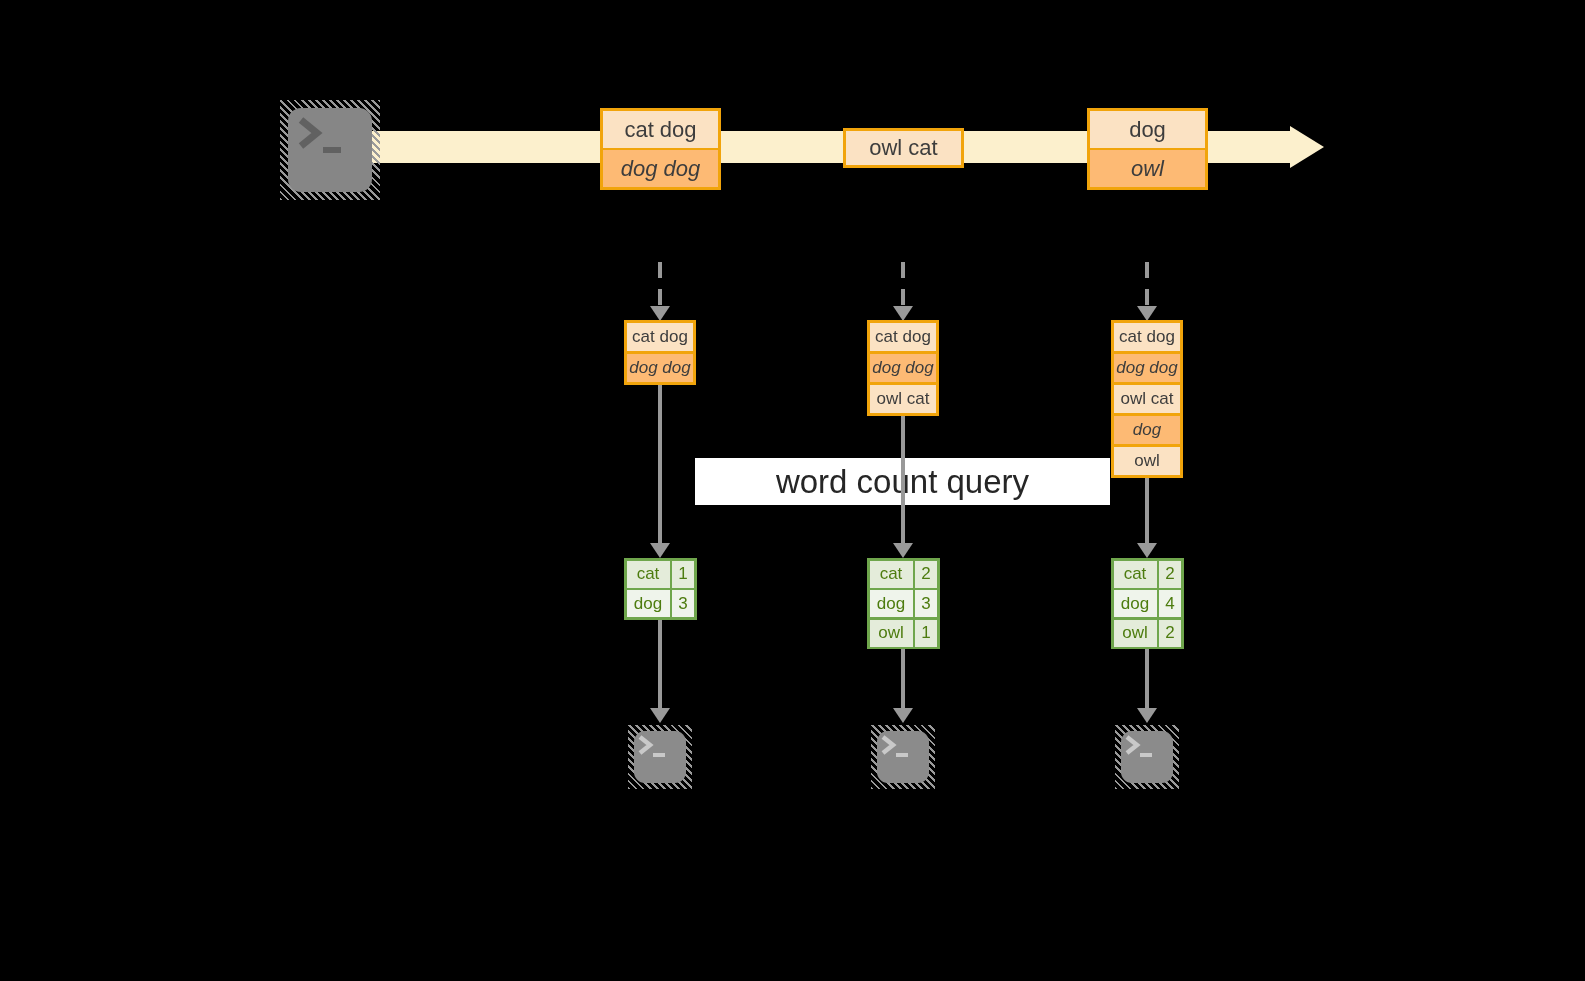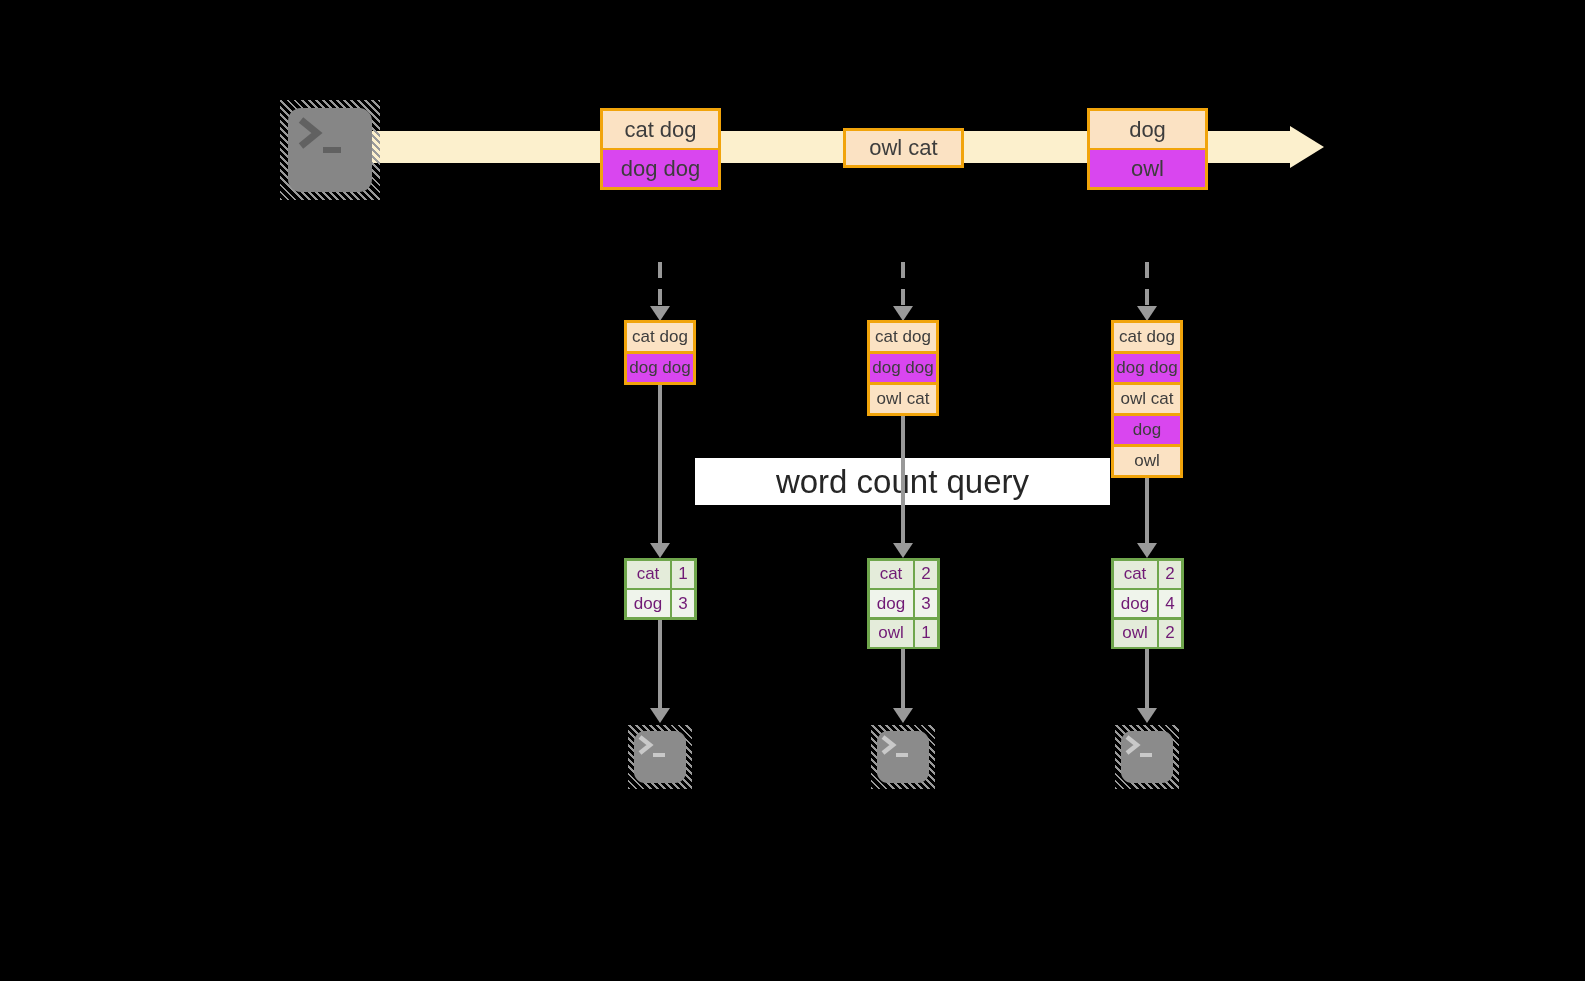--- a/index.html
+++ b/index.html
@@ -22,21 +22,21 @@
   .term svg { position:absolute; }
   .term.big svg { left:13px; top:14px; }
   .term.small svg { left:7px; top:8px; }
 
   
   .sbox { position:absolute; width:115px; border:3px solid #F1A40B; z-index:3; background:#F1A40B; }
   .srow { height:37px; display:flex; align-items:center; justify-content:center;
     font-size:22px; color:#3d3d3d; }
   .srow + .srow { margin-top:2px; }
   .peach { background:#FBE2C3; }
-  .cream { background:#d946ef; }
+  .cream { background:#fdba74;font-style:italic; }
 
   
   .darrow { position:absolute; width:4px; z-index:3;
     background:repeating-linear-gradient(180deg,#999 0 16px,transparent 16px 27px); }
   .aline  { position:absolute; width:4px; background:#999999; z-index:3; }
   .ahead  { position:absolute; width:0; height:0; z-index:3;
     border-left:10px solid transparent; border-right:10px solid transparent; border-top:15px solid #999999; }
 
   
   .stack { position:absolute; top:320px; width:72px; box-sizing:border-box;
@@ -46,21 +46,21 @@
 
   
   .qlabel { position:absolute; left:695px; top:458px; width:415px; height:47px; background:#ffffff;
     display:flex; align-items:center; justify-content:center; z-index:2;
     font-size:33px; color:#262626; }
 
   
   .gtable { position:absolute; top:558px; display:grid; grid-template-columns:43px 22px;
     gap:2.5px; padding:2.5px; background:#6FA64C; z-index:4; }
   .gcell { height:27px; display:flex; align-items:center; justify-content:center;
-    font-size:17px; color:#701a75; }
+    font-size:17px; color:#4d7c0f; }
   .g-dark { background:#E4ECDA; }
   .g-light { background:#EFF4EB; }
 
   
   .c1-line { left:658px; } .c2-line { left:901px; } .c3-line { left:1145px; }
   .c1-head { left:650px; } .c2-head { left:893px; } .c3-head { left:1137px; }
   .c1-box  { left:624px; } .c2-box  { left:867px; } .c3-box  { left:1111px; }
 </style>
 </head>
 <body>

